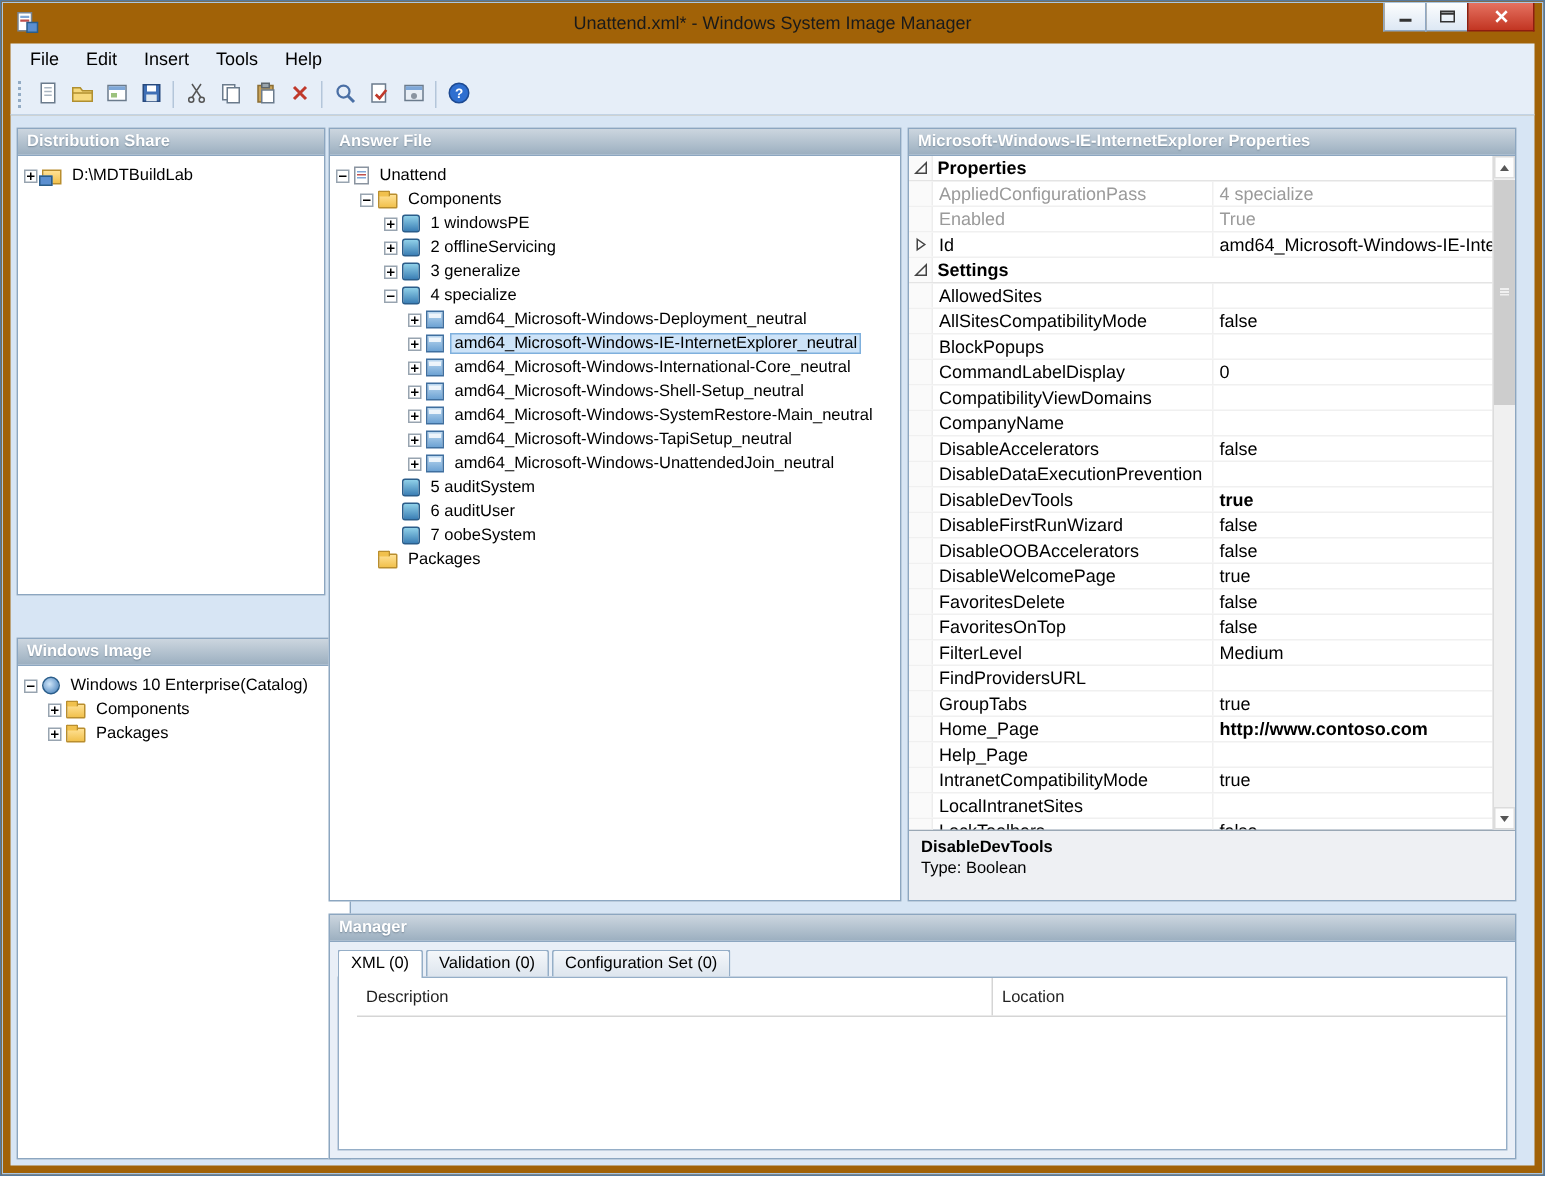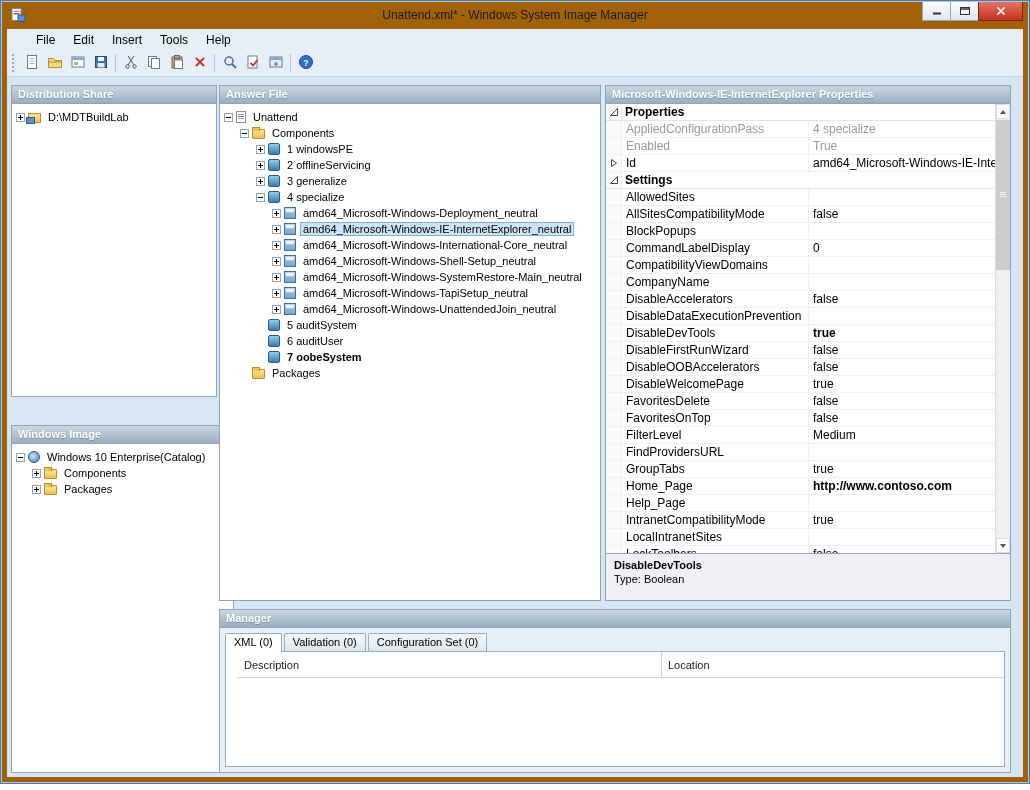--- a/index.html
+++ b/index.html
@@ -15,21 +15,21 @@
   .app-icon{position:absolute;left:9px;top:6px;width:16px;height:16px}
   .title{font-size:12px;color:#1a1a1a}
   .controls{position:absolute;right:6px;top:1px;display:flex}
   .ctl{width:29px;height:19px;border:1px solid #8fa8c4;border-top:none;
     background:linear-gradient(#fcfdfe,#dde8f4);display:flex;align-items:center;
     justify-content:center;margin-left:-1px;padding:0;cursor:default}
   .ctl.close{width:45px;background:linear-gradient(#e57261,#c23522);border-color:#8e1d10}
 
   
   .menubar{position:absolute;left:6px;right:6px;top:28px;height:21px;display:flex;
-    align-items:center;padding-left:20px;background:#e6eef8}
+    padding-left:4px;background:#e6eef8}
   .menu-item{padding:3px 9px;font-size:12px}
   .toolbar{position:absolute;left:6px;right:6px;top:49px;height:27px;display:flex;
     align-items:center;background:#e6eef8;border-bottom:1px solid #c2d3e5;padding-left:4px}
   .tb-grip{width:3px;height:18px;border-left:2px dotted #93abc4;margin:0 5px 0 1px}
   .tb-btn{width:23px;height:23px;border:none;background:transparent;display:flex;
     align-items:center;justify-content:center;padding:0}
   .tb-sep{width:1px;height:18px;background:#b4c6da;margin:0 3px;display:inline-block}
 
   
   .client{position:absolute;left:6px;right:6px;top:76px;bottom:6px;background:#d7e5f4}
@@ -363,21 +363,21 @@
             <div class="tree-row" style="padding-left: 34px;">
               <span class="toggle none"></span>
               <span class="ticon ic-pass"></span>
               <span class="tlabel">5 auditSystem</span>
             </div>
             <div class="tree-row" style="padding-left: 34px;">
               <span class="toggle none"></span>
               <span class="ticon ic-pass"></span>
               <span class="tlabel">6 auditUser</span>
             </div>
-            <div class="tree-row" style="padding-left: 34px; font-weight: bold;">
+            <div class="tree-row" style="padding-left: 34px;">
               <span class="toggle none"></span>
               <span class="ticon ic-pass"></span>
               <span class="tlabel">7 oobeSystem</span>
             </div>
             <div class="tree-row" style="padding-left: 18px;">
               <span class="toggle none"></span>
               <span class="ticon ic-folder"></span>
               <span class="tlabel">Packages</span>
             </div>
           </div>

